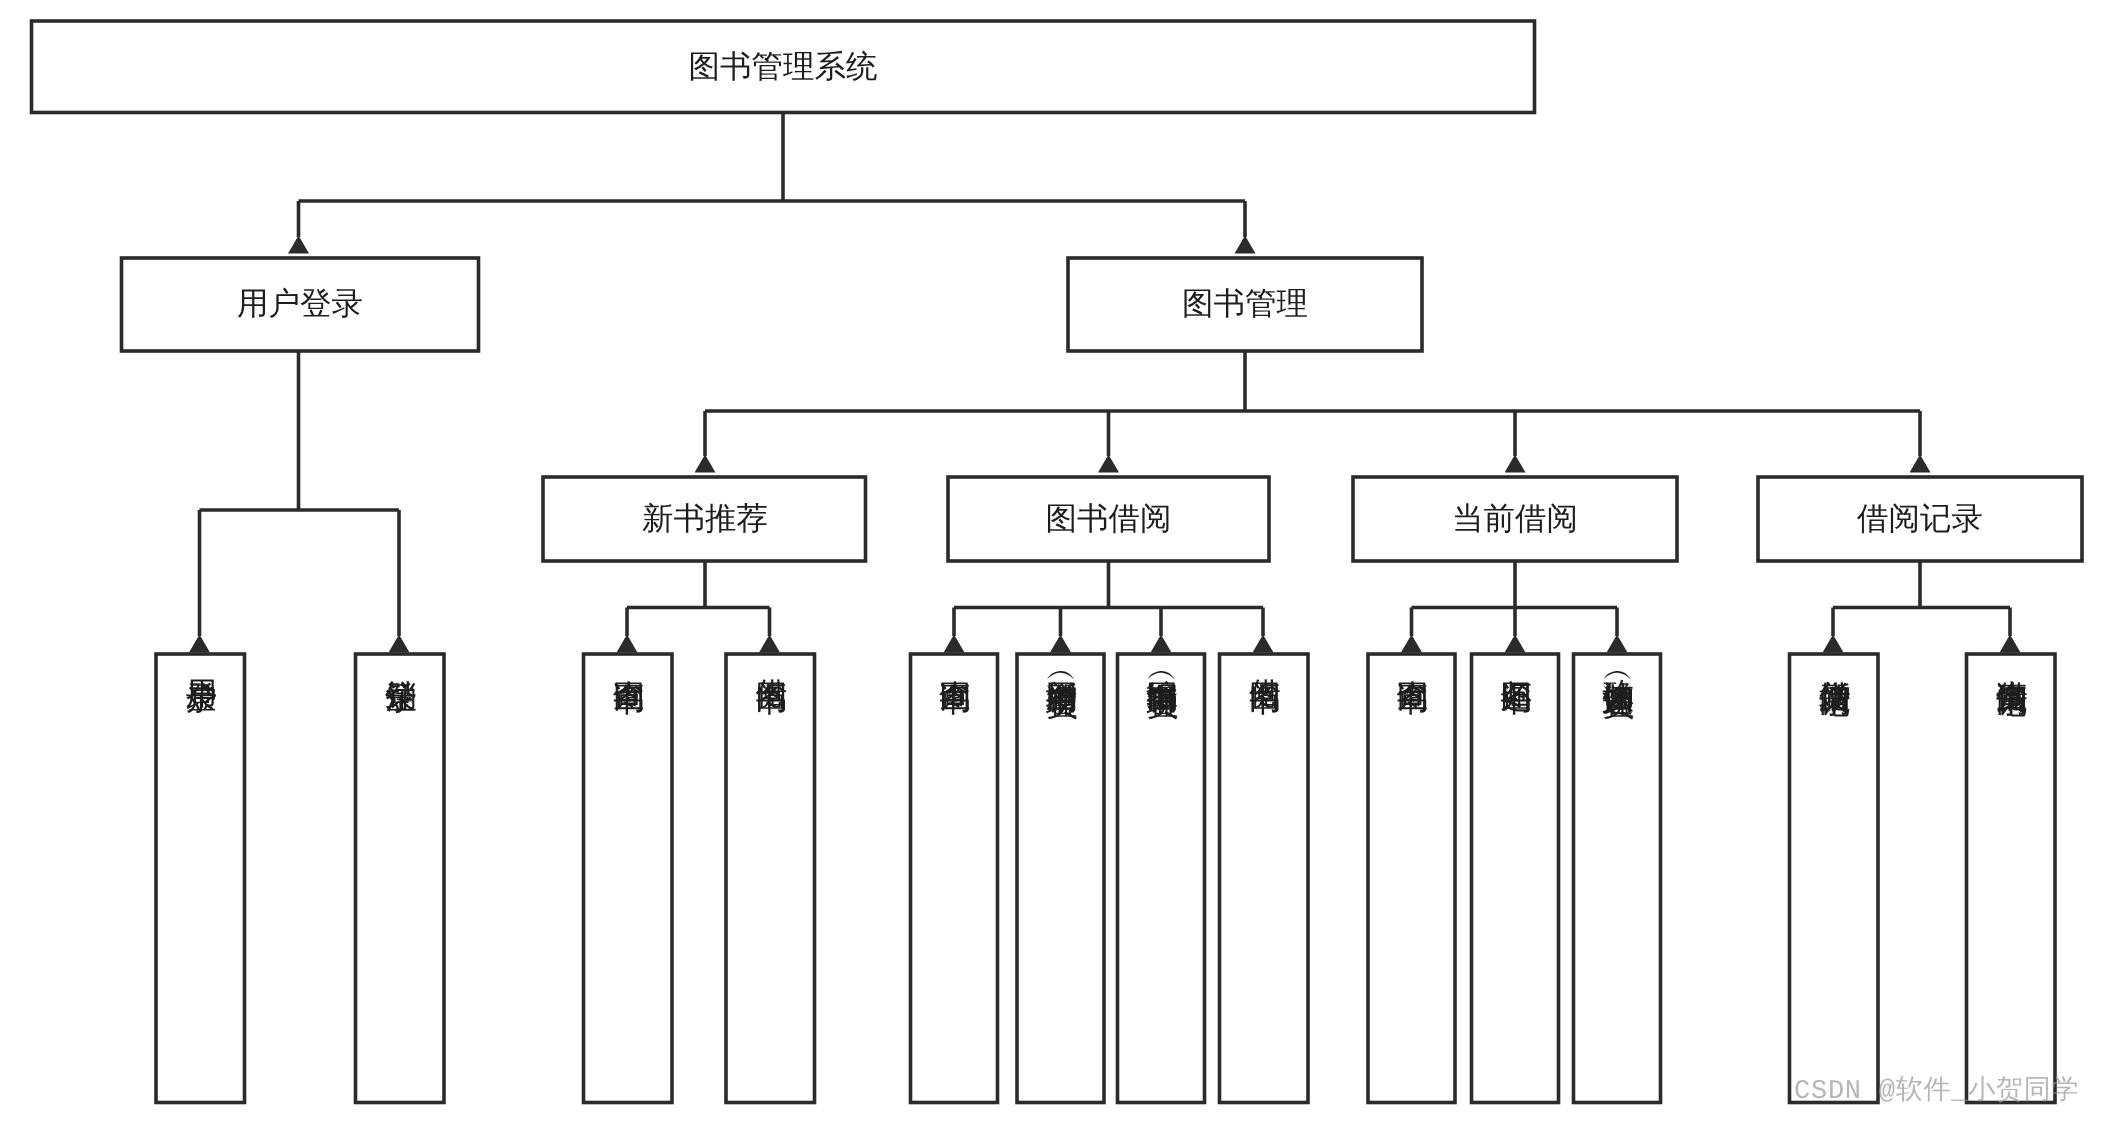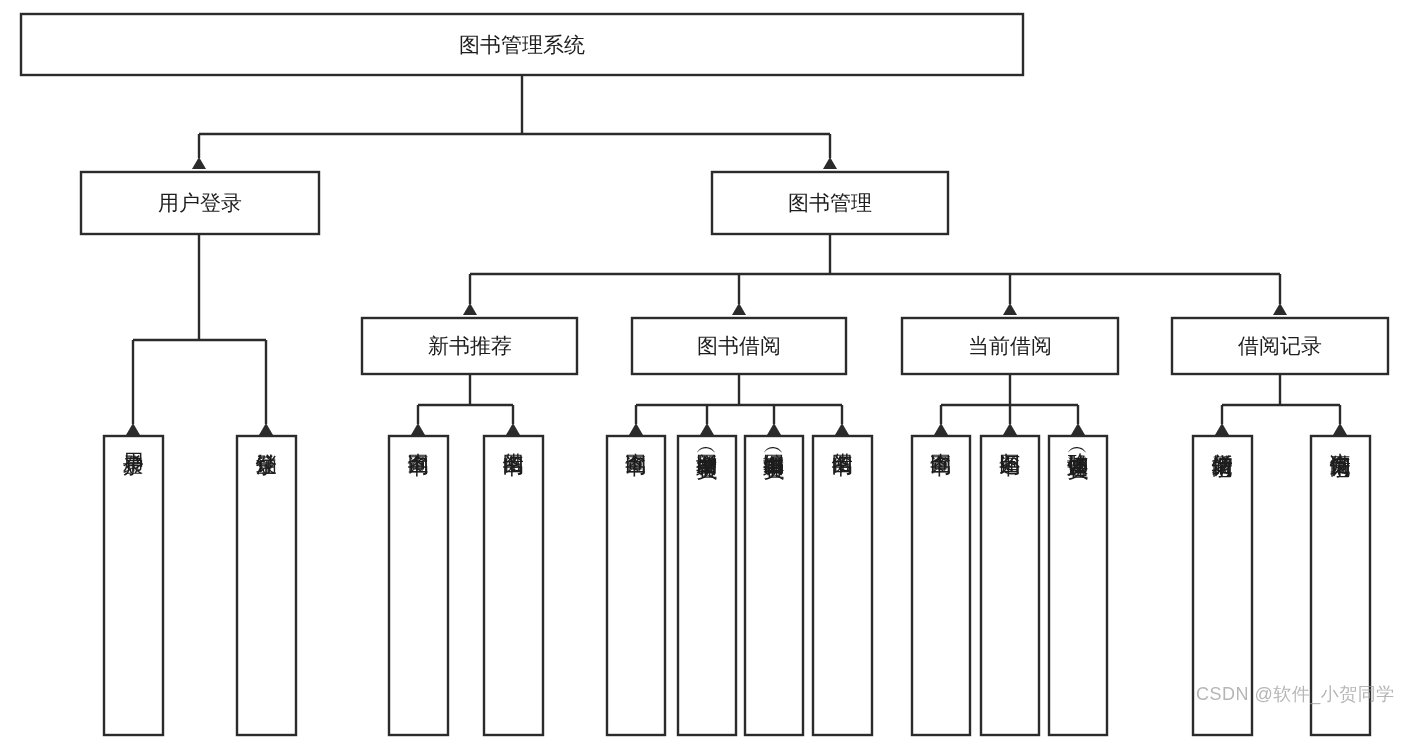--- a/index.html
+++ b/index.html
@@ -217,15 +217,15 @@
   <div class="node-label-v" style="left:607px; top:436px; width:58px; height:299px;">查询图书</div>
   <div class="node-label-v" style="left:678px; top:436px; width:58px; height:299px; justify-content:flex-start;">新增图书（管理员）</div>
   <div class="node-label-v" style="left:745px; top:436px; width:58px; height:299px; justify-content:flex-start;">编辑图书（管理员）</div>
   <div class="node-label-v" style="left:813px; top:436px; width:59px; height:299px;">借阅图书</div>
   <div class="node-label-v" style="left:912px; top:436px; width:58px; height:299px;">查询图书</div>
   <div class="node-label-v" style="left:981px; top:436px; width:58px; height:299px;">归还图书</div>
   <div class="node-label-v" style="left:1049px; top:436px; width:58px; height:299px; justify-content:flex-start;">确认归还（管理员）</div>
   <div class="node-label-v" style="left:1193px; top:436px; width:59px; height:299px;">新增借阅记录</div>
   <div class="node-label-v" style="left:1311px; top:436px; width:59px; height:299px;">查询借阅记录</div>
 
-  <div class="watermark" style="left:1196px; top:682px;">CSDN @软件_小贺同学</div>
+  <div class="watermark" style="left:1196px; top:714px;font-family:Liberation Mono, monospace;">CSDN @软件_小贺同学</div>
 
 </div>
 
 </body></html>

